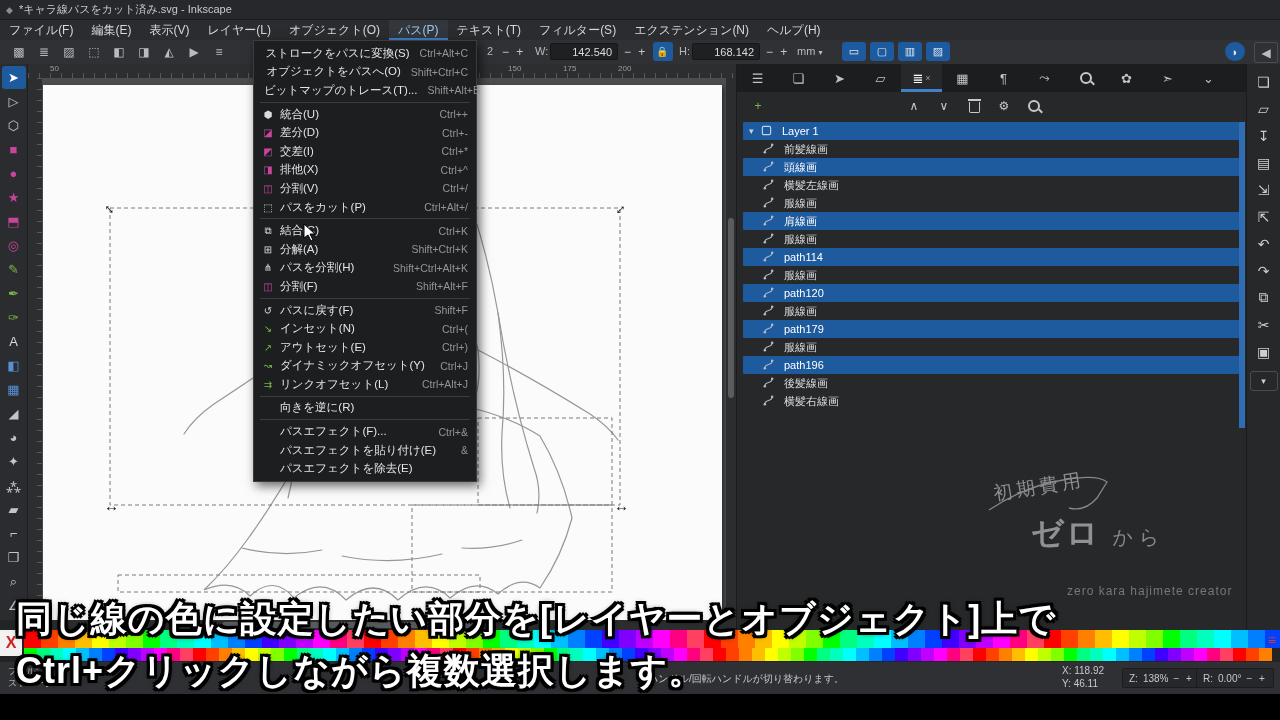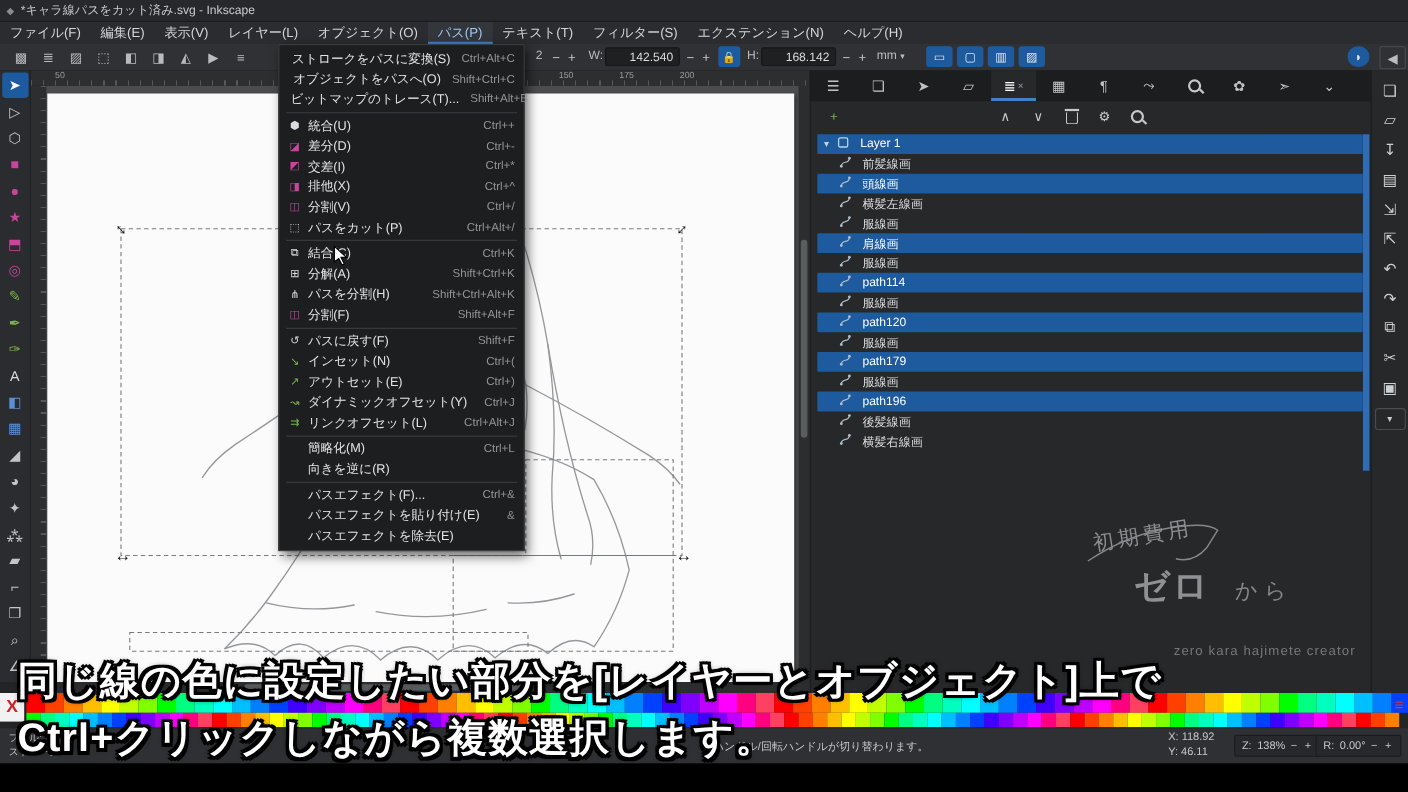--- a/index.html
+++ b/index.html
@@ -76,21 +76,21 @@
   #list-scroll{position:absolute;left:502px;top:58px;width:6px;height:306px;background:#1b1d1f;}
   #list-scroll .thumb{position:absolute;left:0;top:0;width:6px;height:306px;background:#2f6cb4;}
   
   #cmdbar{left:1246px;top:64px;width:34px;height:566px;background:#26282a;border-left:1px solid #1a1b1d;
     display:flex;flex-direction:column;align-items:center;padding-top:4px;box-sizing:border-box;}
   .cmd{width:26px;height:27px;display:flex;align-items:center;justify-content:center;font-size:14px;color:#cdd0d2;}
   .cmd.drop{border:1px solid #4a4d50;border-radius:3px;height:18px;margin-top:6px;font-size:9px;}
   
   #watermark{left:985px;top:468px;width:270px;height:130px;color:#87898c;z-index:5;}
   #wm1{position:absolute;left:8px;top:6px;font-size:19px;letter-spacing:4px;transform:rotate(-9deg);color:#8c8e91;}
-  #wm2{position:absolute;left:46px;top:44px;font-size:32px;font-weight:bold;color:#8f9194;letter-spacing:3px;font-family:Liberation Mono, monospace;}
+  #wm2{position:absolute;left:46px;top:44px;font-size:32px;font-weight:bold;color:#8f9194;letter-spacing:3px;}
   #wm2 span{font-size:20px;font-weight:normal;color:#85878a;letter-spacing:6px;}
   #wm3{position:absolute;left:60px;top:84px;font-size:21px;color:#8f9194;}
   #wm3 b{font-size:23px;color:#97999c;}
   #wm4{position:absolute;left:82px;top:116px;font-size:12px;color:#75777a;letter-spacing:1px;}
   
   #palette{left:0;top:630px;width:1280px;height:32px;background:#222426;overflow:hidden;}
   #pal-none{position:absolute;left:0;top:0;width:22px;height:26px;background:#f2f2f2;
     display:flex;align-items:center;justify-content:center;color:#cf2222;font-weight:bold;font-size:16px;}
   #pal-row1{position:absolute;left:24px;top:0;width:1230px;height:18px;display:flex;}
   #pal-row2{position:absolute;left:24px;top:18px;width:1230px;height:13px;display:flex;}
@@ -723,25 +723,20 @@
         <span class="pm-short">Ctrl+J</span>
       </div>
       <div class="pm-row">
         <span class="pm-icon" style="color: rgb(122, 182, 72);">⇉</span>
         <span class="pm-label">リンクオフセット(L)</span>
         <span class="pm-short">Ctrl+Alt+J</span>
       </div>
       <div class="pm-sep"></div>
       <div class="pm-row">
         <span class="pm-icon"></span>
-        <span class="pm-label">簡略化(M)</span>
-        <span class="pm-short">Ctrl+L</span>
-      </div>
-      <div class="pm-row">
-        <span class="pm-icon"></span>
         <span class="pm-label">向きを逆に(R)</span>
         <span class="pm-short"></span>
       </div>
       <div class="pm-sep"></div>
       <div class="pm-row">
         <span class="pm-icon"></span>
         <span class="pm-label">パスエフェクト(F)...</span>
         <span class="pm-short">Ctrl+&amp;</span>
       </div>
       <div class="pm-row">

